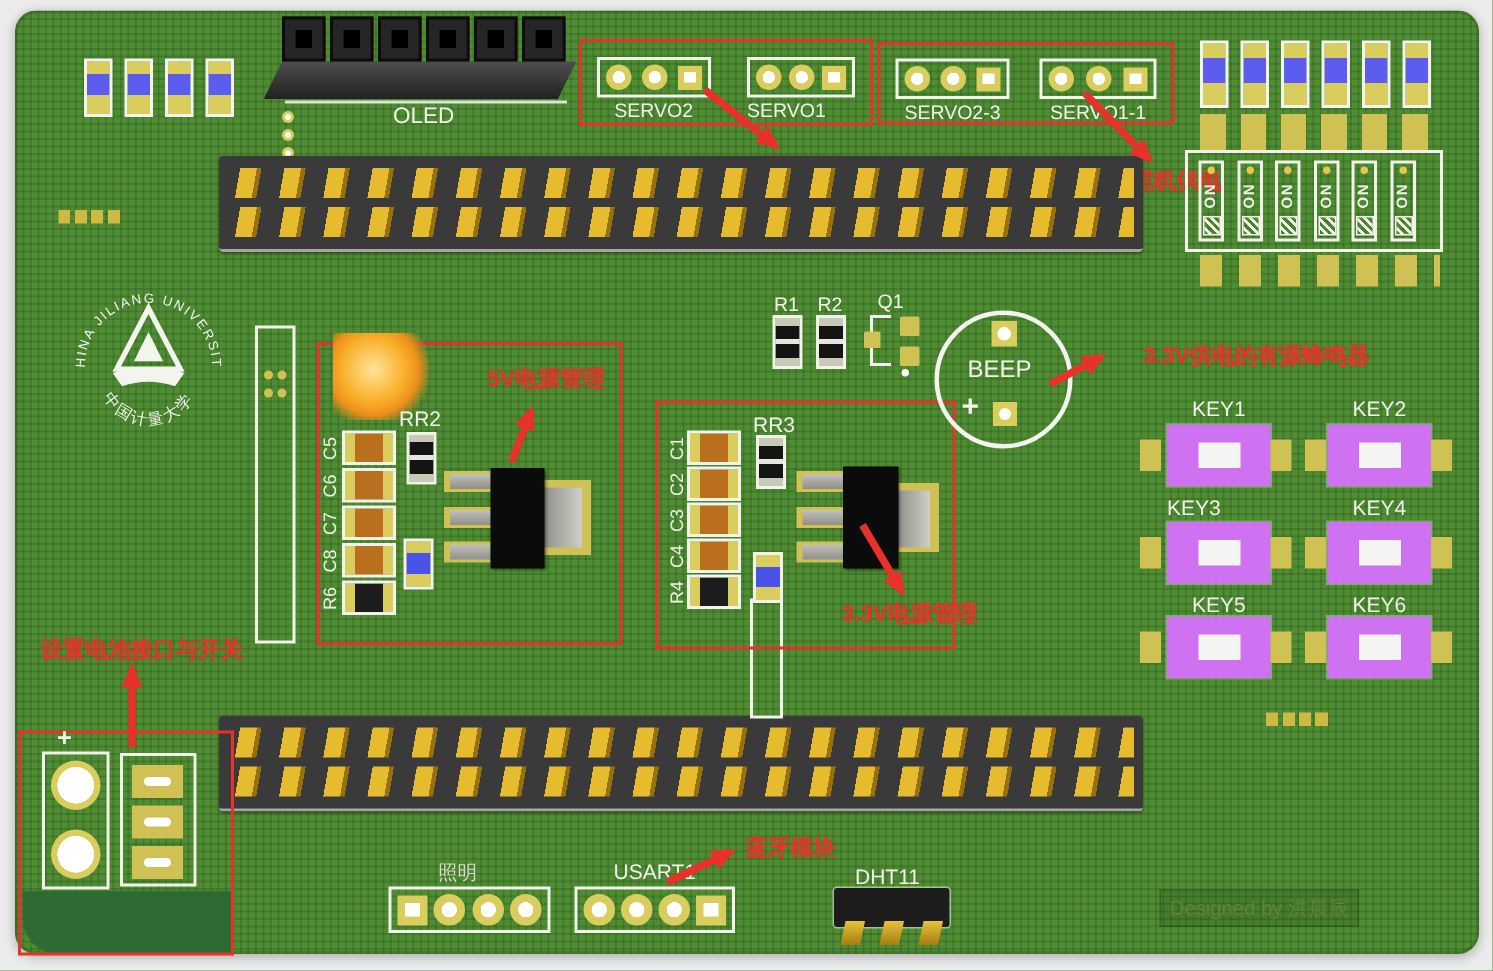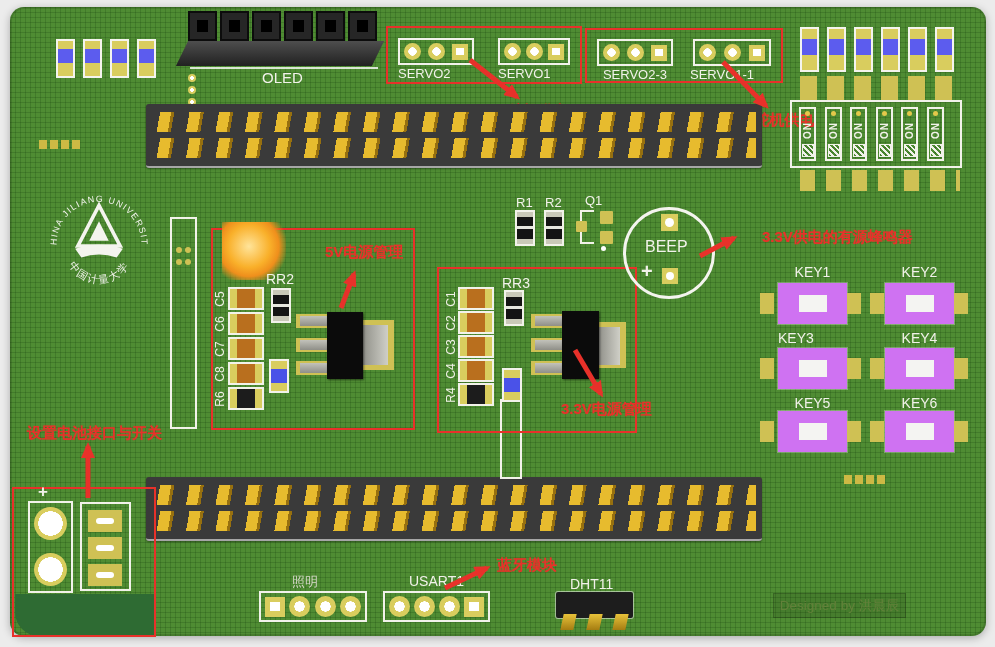--- a/index.html
+++ b/index.html
@@ -85,41 +85,41 @@
   <div class="s" style="left:2px;right:2px;bottom:2px;height:2px;background:rgba(255,255,255,.8)"></div>
 </div>
 <div class="s silk" style="left:262px;top:69px;font-size:15px">OLED</div>
 
 <div class="s redbox" style="left:386px;top:26px;width:196px;height:58px"></div>
 <div class="s conn3" style="left:398px;top:38px;width:76px;height:27px">
   <div class="padc" style="width:17px;height:17px"></div>
   <div class="padc" style="width:17px;height:17px"></div>
   <div class="pads" style="width:16px;height:16px"></div>
 </div>
-<div class="s silk" style="left:398px;top:66px;width:76px;text-align:left">SERVO2</div>
+<div class="s silk" style="left:386px;top:66px;width:76px;text-align:right">SERVO2</div>
 <div class="s conn3" style="left:498px;top:38px;width:72px;height:27px">
   <div class="padc" style="width:17px;height:17px"></div>
   <div class="padc" style="width:17px;height:17px"></div>
   <div class="pads" style="width:16px;height:16px"></div>
 </div>
 <div class="s silk" style="left:498px;top:66px;width:72px;">SERVO1</div>
 
 <div class="s redbox" style="left:585px;top:28px;width:198px;height:55px"></div>
 <div class="s conn3" style="left:597px;top:39px;width:76px;height:27px">
   <div class="padc" style="width:17px;height:17px"></div>
   <div class="padc" style="width:17px;height:17px"></div>
   <div class="pads" style="width:16px;height:16px"></div>
 </div>
 <div class="s silk" style="left:593px;top:67px;width:84px;text-align:center">SERVO2-3</div>
 <div class="s conn3" style="left:693px;top:39px;width:78px;height:27px">
   <div class="padc" style="width:17px;height:17px"></div>
   <div class="padc" style="width:17px;height:17px"></div>
   <div class="pads" style="width:16px;height:16px"></div>
 </div>
-<div class="s silk" style="left:690px;top:67px;width:84px;text-align:left">SERVO1-1</div>
+<div class="s silk" style="left:690px;top:67px;width:84px;text-align:center">SERVO1-1</div>
 
 <div class="s redtext" style="left:490px;top:102px">6V舵机供电</div>
 <div class="s redtext" style="left:736px;top:111px">5V舵机供电</div>
 
 <div class="s led" style="left:800px;top:27px;width:19px;height:45px"></div>
 <div class="s led" style="left:827px;top:27px;width:19px;height:45px"></div>
 <div class="s led" style="left:854px;top:27px;width:19px;height:45px"></div>
 <div class="s led" style="left:881px;top:27px;width:19px;height:45px"></div>
 <div class="s led" style="left:908px;top:27px;width:19px;height:45px"></div>
 <div class="s led" style="left:935px;top:27px;width:19px;height:45px"></div>

